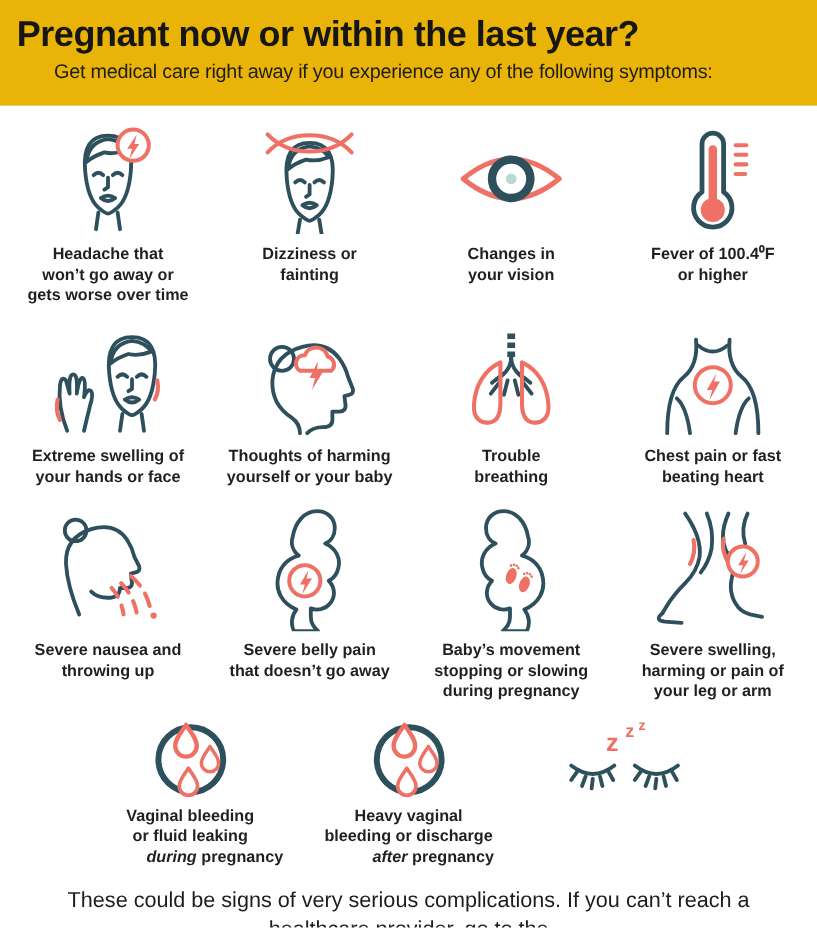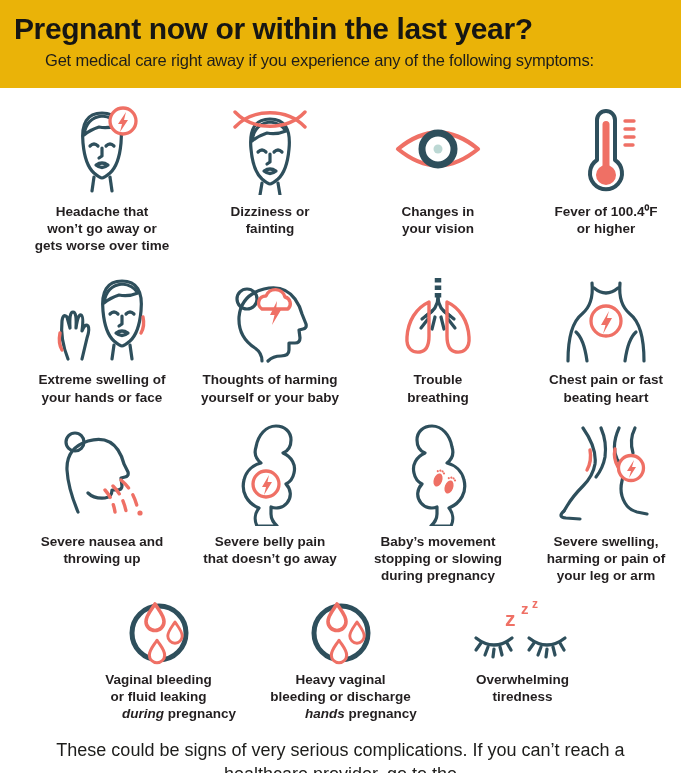--- a/index.html
+++ b/index.html
@@ -5,21 +5,21 @@
   html,body{margin:0;padding:0;}
   body{
     width:681px;height:773px;overflow:hidden;background:#ffffff;
     font-family:"Liberation Sans",sans-serif;color:#1d1d1b;
   }
   .header{background:#eab308;padding:10px 16px 14px 14px;height:64px;}
   .title{font-size:30px;font-weight:bold;letter-spacing:-0.4px;margin:2px 0 5px 0;color:#161614;}
   .subtitle{font-size:16.5px;letter-spacing:-0.2px;color:#1d1d1b;margin-left:31px;}
   .grid{
     display:grid;grid-template-columns:repeat(4,1fr);
-    padding:14px 6px 0 18px;row-gap:16px;
+    padding:14px 6px 0 6px;row-gap:16px;
   }
   .card{display:flex;flex-direction:column;align-items:center;text-align:center;}
   .icon-box{display:flex;align-items:center;justify-content:center;margin-bottom:7px;}
   .r1 .icon-box{height:94px;}
   .r2 .icon-box{height:94px;}
   .r3 .icon-box{height:104px;}
   .r4 .icon-box{height:66px;}
   .label{
     font-size:13.5px;font-weight:bold;line-height:1.27;color:#231f20;
     white-space:pre-line;width:168px;
@@ -295,21 +295,21 @@
     <div class="icon-box">
       <svg width="92" height="80" viewBox="0 0 92 80">
         <circle cx="46" cy="42" r="27" fill="none" stroke="#2e4f5c" stroke-width="5"></circle>
         <path class="cw" transform="translate(42,28)" d="M0 -15 C4.5 -8 9 -3.5 9 2.5 A9 9 0 1 1 -9 2.5 C-9 -3.5 -4.5 -8 0 -15 Z"></path>
         <path class="cw" transform="translate(62,43) scale(0.8)" d="M0 -15 C4.5 -8 9 -3.5 9 2.5 A9 9 0 1 1 -9 2.5 C-9 -3.5 -4.5 -8 0 -15 Z"></path>
         <path class="cw" transform="translate(44,62) scale(0.85)" d="M0 -15 C4.5 -8 9 -3.5 9 2.5 A9 9 0 1 1 -9 2.5 C-9 -3.5 -4.5 -8 0 -15 Z"></path>
       </svg>
     </div>
     <div class="label"><span>Heavy vaginal
 bleeding or discharge
-</span><em>hands</em><span> pregnancy</span></div>
+</span><em>after</em><span> pregnancy</span></div>
   </div>
 
   <div class="card r4">
     <div class="icon-box">
       <svg width="112" height="66" viewBox="0 0 112 66">
         <g class="t" stroke-width="3.6">
           <path d="M9 40 Q27 54 45 40"></path>
           <path d="M14 45 L9 52"></path>
             <path d="M21 49 L18 57"></path>
             <path d="M27 51 L26 59"></path>
@@ -324,20 +324,18 @@
               <path d="M40 45 L44 52"></path>
           </g>
         </g>
         <g fill="#ef7065" font-family="Liberation Sans, sans-serif" font-weight="bold">
           <text x="38" y="28" font-size="21">z</text>
           <text x="54" y="16" font-size="15">z</text>
           <text x="65" y="10" font-size="12">z</text>
         </g>
       </svg>
     </div>
-    <div class="label">Overwhelming
-tiredness</div>
   </div>
 
 </div>
 
 <div class="footer">These could be signs of very serious complications. If you can’t reach a healthcare provider, go to the
 emergency room. Be sure to tell them you are pregnant or were pregnant within the last year.</div>
 
 </body></html>

